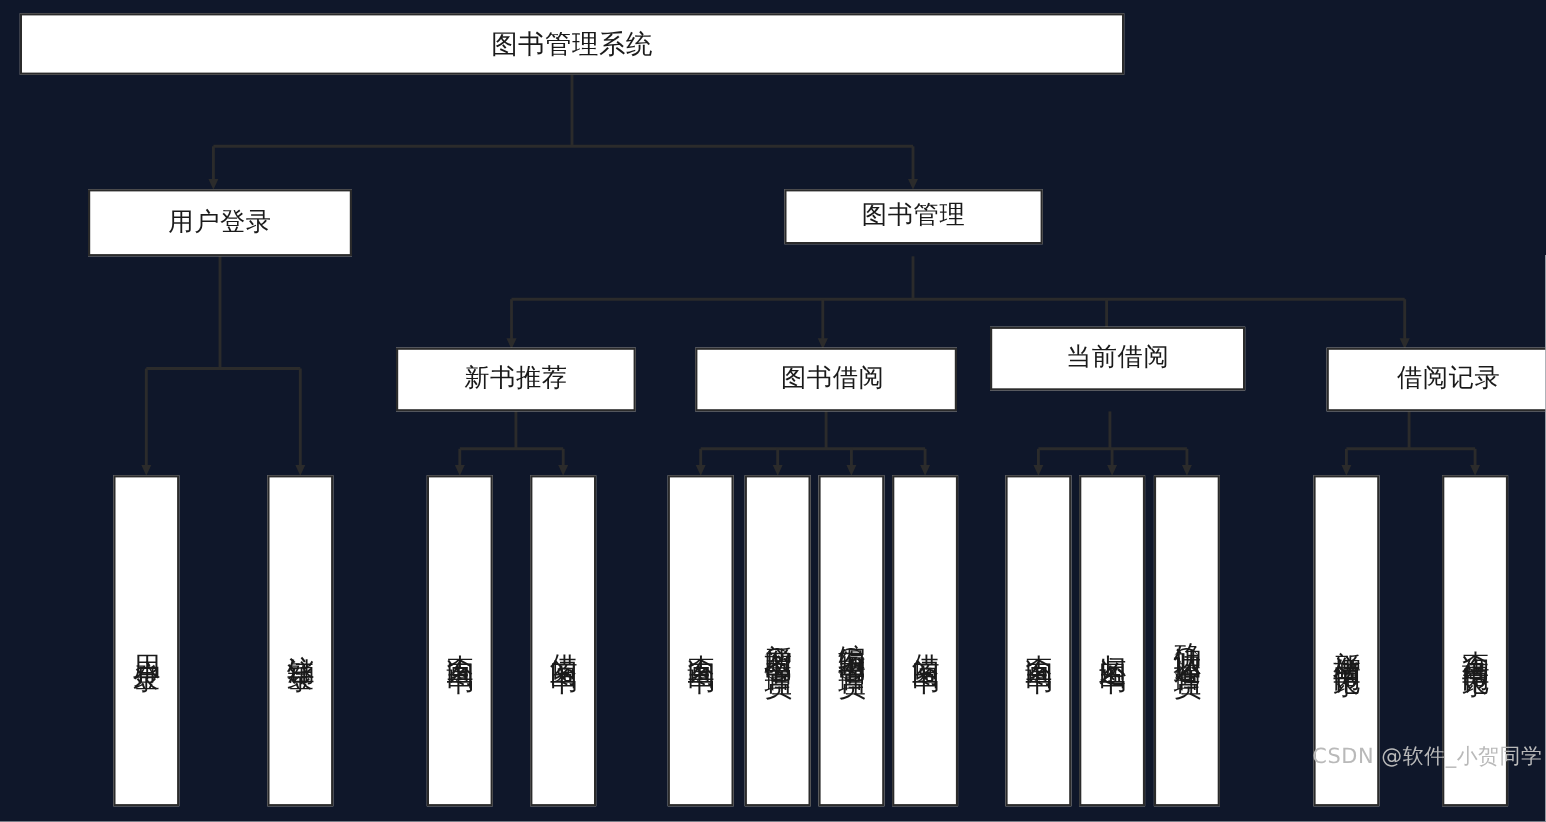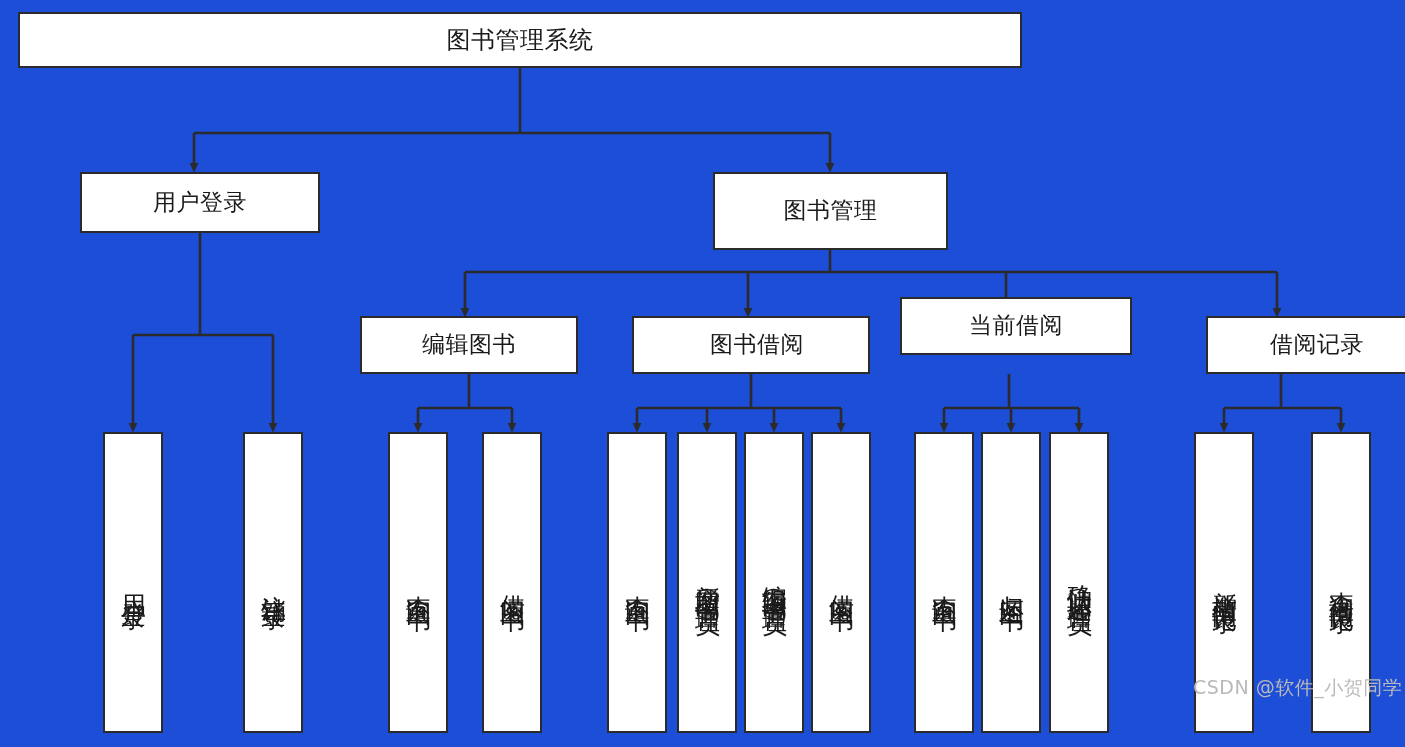--- a/index.html
+++ b/index.html
@@ -8,21 +8,21 @@
     padding: 0;
     background: #ffffff;
   }
   body {
     font-family: "DejaVu Sans", "Liberation Sans", sans-serif;
   }
   #canvas {
     position: relative;
     width: 1405px;
     height: 747px;
-    background: #1d4ed8;
+    background: #0f172a;
     overflow: hidden;
   }
   #edges {
     position: absolute;
     left: 0;
     top: 0;
     width: 1405px;
     height: 747px;
     pointer-events: none;
   }
@@ -129,26 +129,26 @@
     </g>
   </svg>
 
   <div class="node h root" style="left:18px; top:12px; width:1004px; height:56px;">
     <span class="label">图书管理系统</span>
   </div>
 
   <div class="node h" style="left:80px; top:172px; width:240px; height:61px;">
     <span class="label">用户登录</span>
   </div>
-  <div class="node h" style="left:713px; top:172px; width:235px; height:78px;">
+  <div class="node h" style="left:713px; top:172px; width:235px; height:50px;">
     <span class="label">图书管理</span>
   </div>
 
   <div class="node h" style="left:360px; top:316px; width:218px; height:58px;">
-    <span class="label">编辑图书</span>
+    <span class="label">新书推荐</span>
   </div>
   <div class="node h" style="left:632px; top:316px; width:238px; height:58px;padding-left:12px;">
     <span class="label">图书借阅</span>
   </div>
   <div class="node h" style="left:900px; top:297px; width:232px; height:58px;">
     <span class="label">当前借阅</span>
   </div>
   <div class="node h" style="left:1170px; top:316px; width:222px; height:58px;margin-left:36px;">
     <span class="label">借阅记录</span>
   </div>

